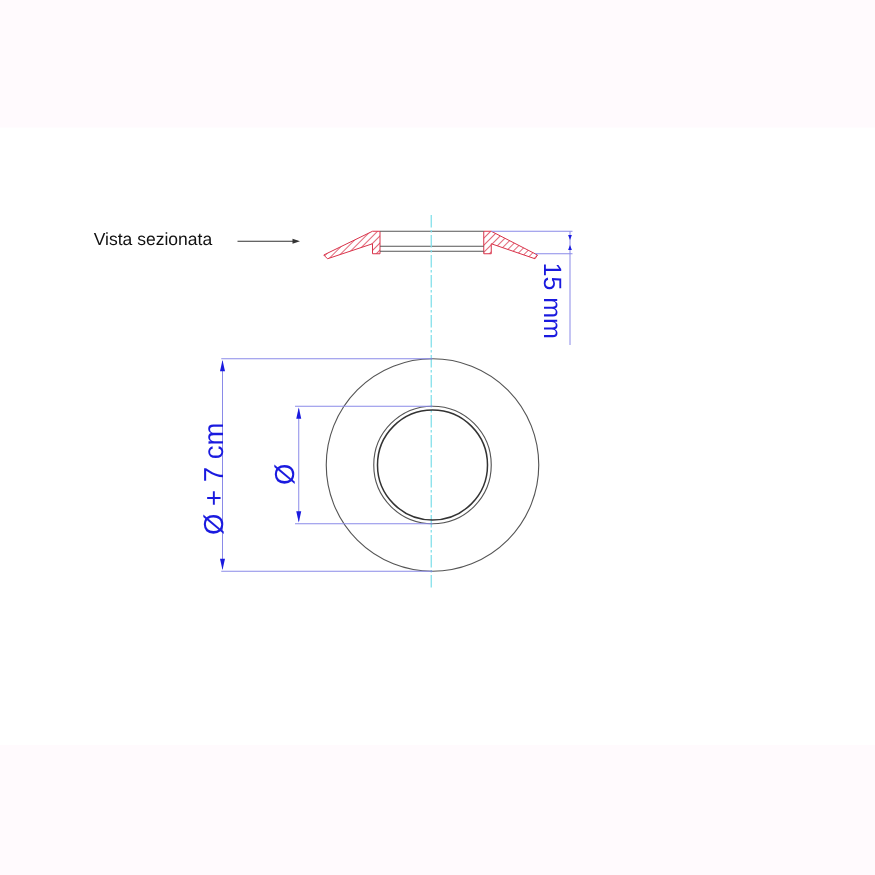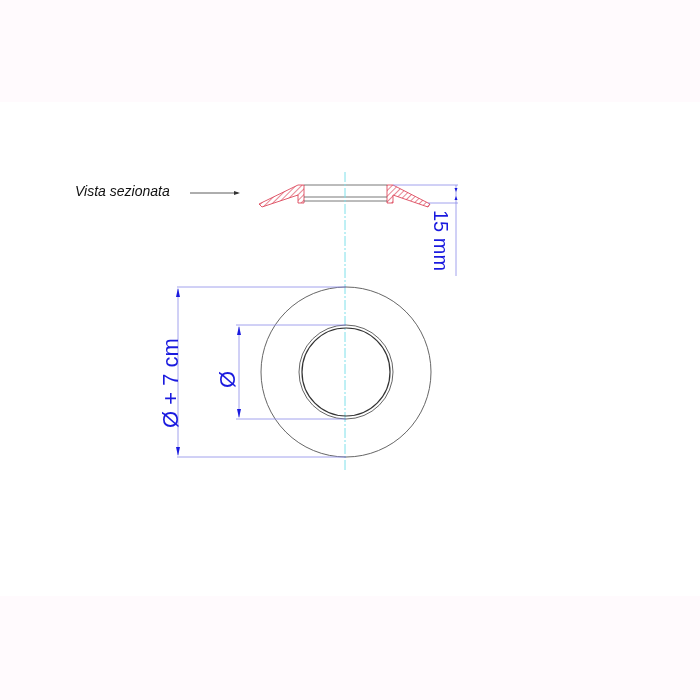--- a/index.html
+++ b/index.html
@@ -6,21 +6,21 @@
     body {
       width: 700px; height: 700px; position: relative; overflow: hidden;
       background: #ffffff;
       font-family: "Liberation Sans", sans-serif;
     }
     .band { position: absolute; left: 0; width: 700px; background: #fffafd; }
     .band-top { top: 0; height: 102px; }
     .band-bottom { top: 596px; height: 104px; }
     #drawing { position: absolute; left: 0; top: 0; }
     .label { position: absolute; white-space: nowrap; }
-    .section-label { left: 75px; top: 183px; font-size: 14px; color: #111; font-style: italic; }
+    .section-label { left: 75px; top: 183px; font-size: 14px; color: #111; }
     .dim-text { color: #1a1adf; font-size: 22px; }
     .dim-15 { left: 452px; top: 210px; transform-origin: 0 0; transform: translate(0,0) rotate(90deg); font-size: 20px; }
     .dim-od { left: 158px; top: 428px; transform-origin: 0 0; transform: rotate(-90deg); font-size: 22px; }
     .dim-id { left: 215px; top: 388px; transform-origin: 0 0; transform: rotate(-90deg); font-size: 22px; }
   </style>
 </head>
 <body>
 
 <div class="band band-top"></div>
 <div class="band band-bottom"></div>

